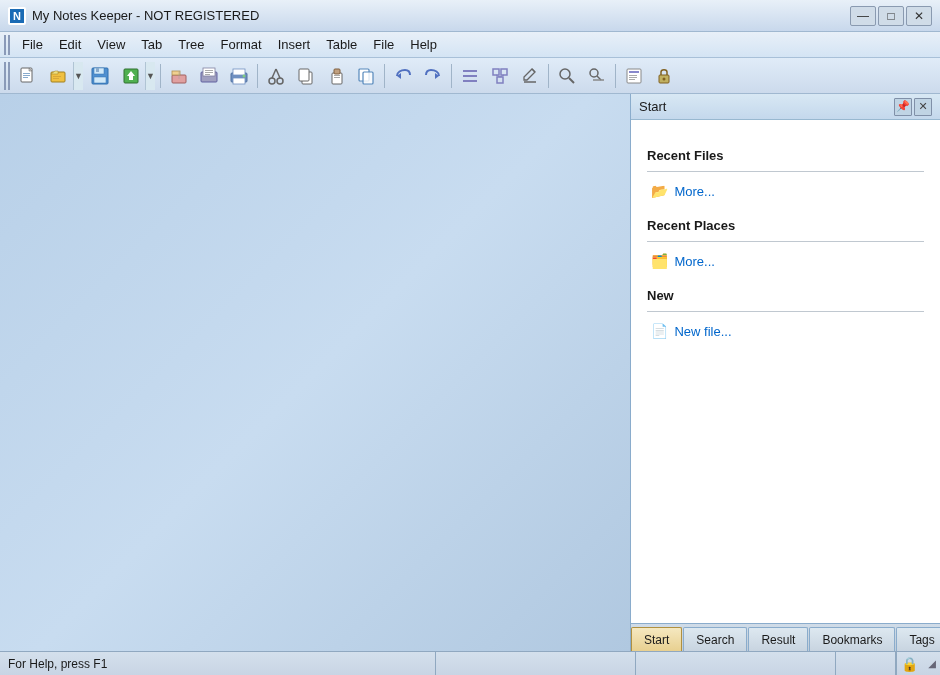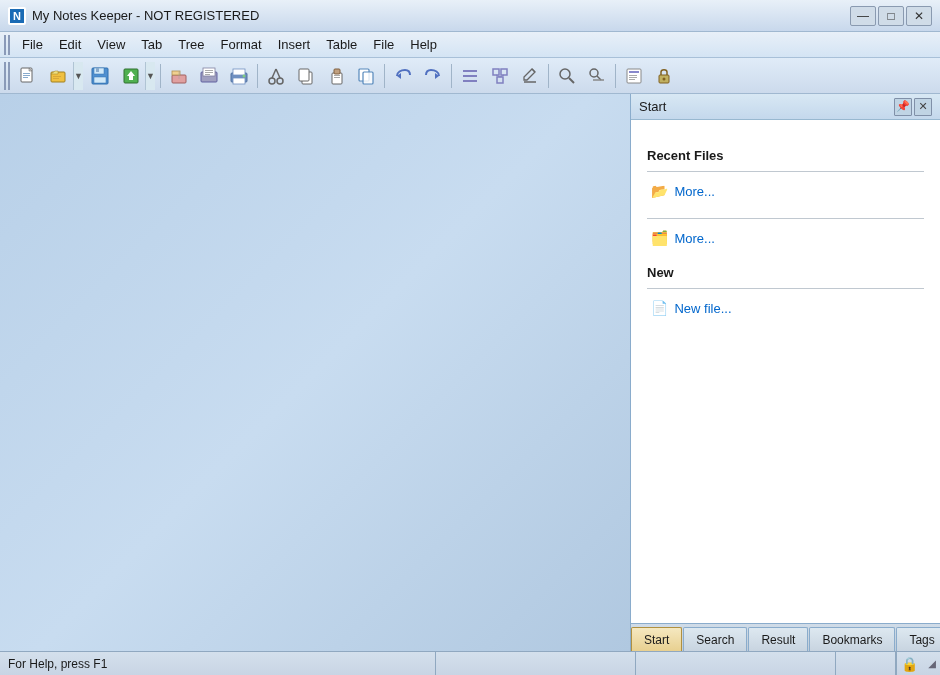--- a/index.html
+++ b/index.html
@@ -524,20 +524,21 @@
       <div class="section-group">
         <div class="section-header">Recent Files</div>
         <div class="section-divider"></div>
         <div class="section-item">
           <span style="font-size:14px;">📂</span>
           <span>More...</span>
         </div>
       </div>
 
       <div class="section-group">
+        <div class="section-header">Recent Places</div>
         <div class="section-divider"></div>
         <div class="section-item">
           <span style="font-size:14px;">🗂️</span>
           <span>More...</span>
         </div>
       </div>
 
       <div class="section-group">
         <div class="section-header">New</div>
         <div class="section-divider"></div>

